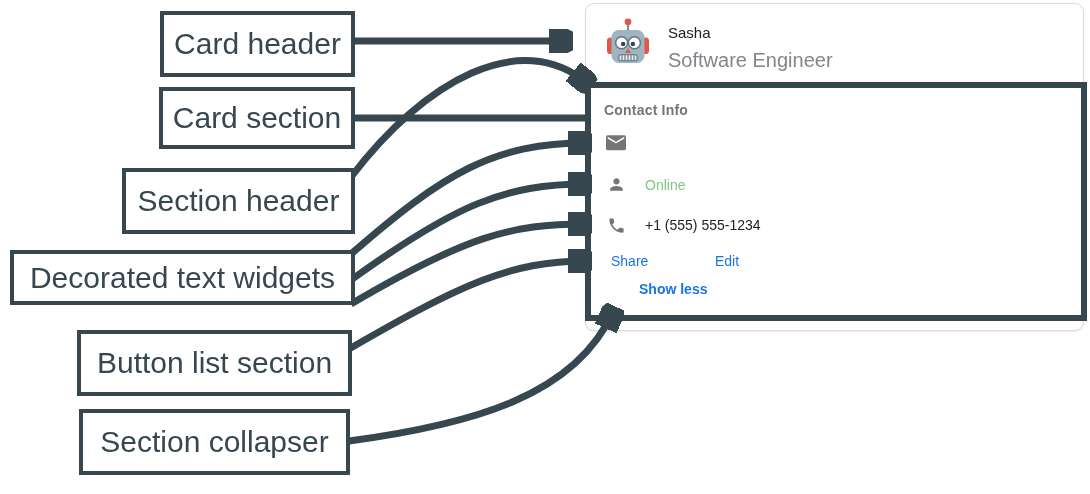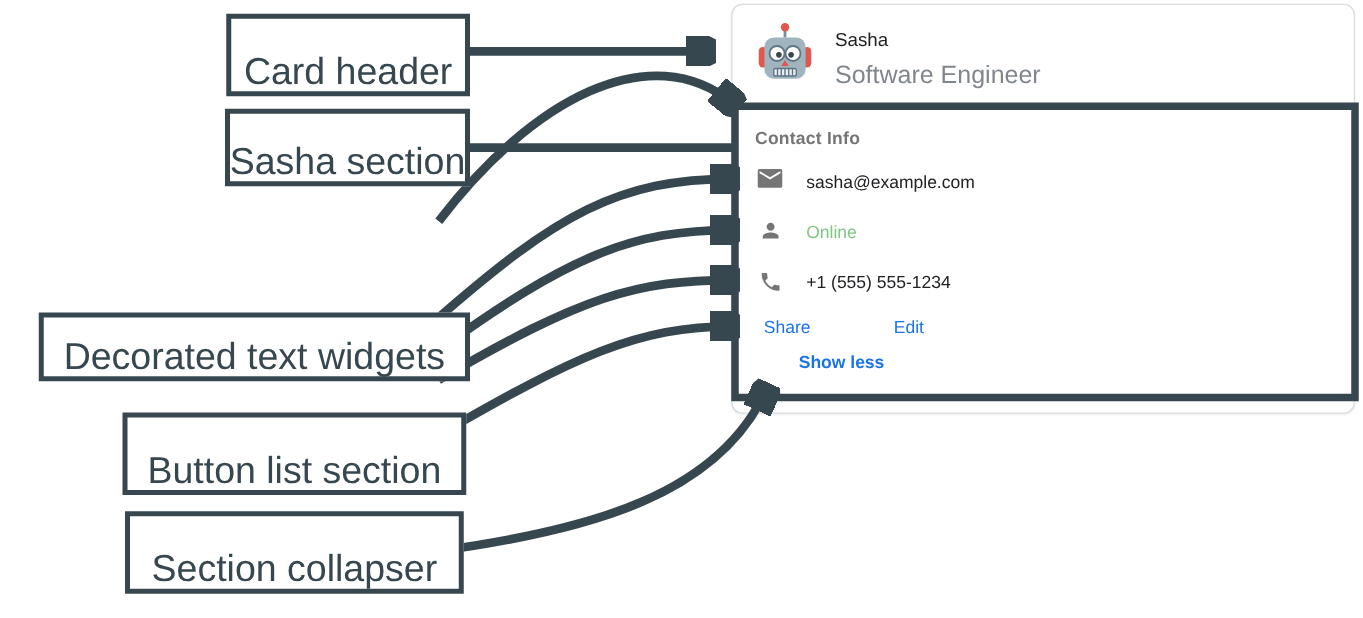--- a/index.html
+++ b/index.html
@@ -8,24 +8,23 @@
 
   
   .label-box{
     position:absolute;
     box-sizing:border-box;
     border:4px solid var(--annotation, #37474f);
     background:#fff;
     color:var(--annotation, #37474f);
     font-size:30px;
     line-height:1;
-    display:flex;align-items:flex-end;justify-content:center;
+    display:flex;align-items:center;justify-content:center;
     z-index:5;
     white-space:nowrap;
-    margin-left:21px;
   }
   #lbl-card-header   {left:160px; top:11px;  width:195px; height:66px;}
   #lbl-card-section  {left:159px; top:87px;  width:196px; height:62px;}
   #lbl-section-header{left:122px; top:168px; width:233px; height:66px;}
   #lbl-decorated     {left:10px;  top:250px; width:345px; height:55px;}
   #lbl-button-list   {left:77px;  top:330px; width:275px; height:66px;}
   #lbl-collapser     {left:79px;  top:409px; width:271px; height:66px;}
 
   
   .arrows{position:absolute;left:0;top:0;z-index:4;pointer-events:none;}
@@ -90,21 +89,20 @@
 
   <div class="section-frame"></div>
 
   <div class="abs z3 section-header">Contact Info</div>
 
   <div class="abs z3" style="left:606px;top:135px;">
     <svg class="row-icon" width="20" height="17" viewBox="0 0 24 20">
       <path fill="#757575" d="M22 0H2C.9 0 0 .9 0 2v14c0 1.1.9 2 2 2h20c1.1 0 2-.9 2-2V2c0-1.1-.9-2-2-2zm0 4l-10 6L2 4V2l10 6 10-6v2z"></path>
     </svg>
   </div>
-  <div class="abs z3 row-text" style="left:645px;top:137px;">sasha@example.com</div>
 
   <div class="abs z3" style="left:607px;top:175px;">
     <svg class="row-icon" width="19" height="19" viewBox="0 0 24 24">
       <path fill="#757575" d="M12 12c2.21 0 4-1.79 4-4s-1.79-4-4-4-4 1.79-4 4 1.79 4 4 4zm0 2c-2.67 0-8 1.34-8 4v2h16v-2c0-2.66-5.33-4-8-4z"></path>
     </svg>
   </div>
   <div class="abs z3 row-text online" style="left:645px;top:177px;">Online</div>
 
   <div class="abs z3" style="left:607px;top:216px;">
     <svg class="row-icon" width="19" height="19" viewBox="0 0 24 24">
@@ -130,21 +128,24 @@
     <path d="M 351 280 C 455 205 505 184 586 184" marker-end="url(#ah)"></path>
     <path d="M 351 304 C 465 237 510 224 586 224" marker-end="url(#ah)"></path>
     <path d="M 349 349 C 460 285 510 261 586 261" marker-end="url(#ah)"></path>
     <path d="M 349 441 C 475 424 575 395 613 312" marker-end="url(#ah)"></path>
   </svg>
 
   <div class="label-box" id="lbl-card-header">
     <span>Card header</span>
   </div>
   <div class="label-box" id="lbl-card-section">
-    <span>Sasha section</span>
+    <span>Card section</span>
+  </div>
+  <div class="label-box" id="lbl-section-header">
+    <span>Section header</span>
   </div>
   <div class="label-box" id="lbl-decorated">
     <span>Decorated text widgets</span>
   </div>
   <div class="label-box" id="lbl-button-list">
     <span>Button list section</span>
   </div>
   <div class="label-box" id="lbl-collapser">
     <span>Section collapser</span>
   </div>

